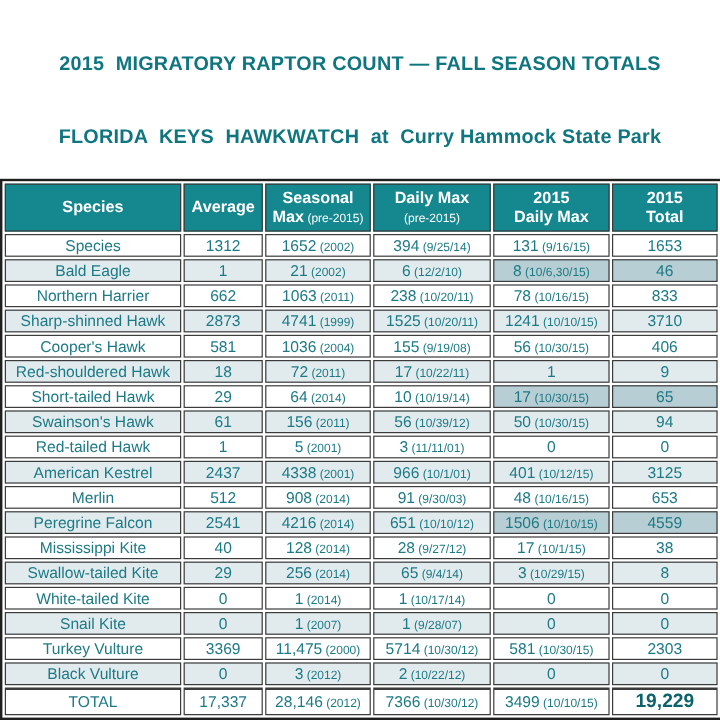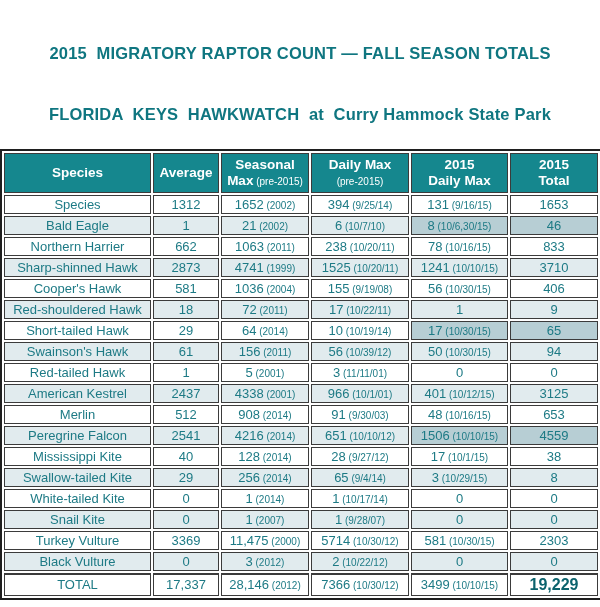--- a/index.html
+++ b/index.html
@@ -126,21 +126,21 @@
         <td><span>1312</span></td>
         <td><span>1652</span><span class="note"> (2002)</span></td>
         <td><span>394</span><span class="note"> (9/25/14)</span></td>
         <td><span>131</span><span class="note"> (9/16/15)</span></td>
         <td><span>1653</span></td>
       </tr>
       <tr>
         <td class="species">Bald Eagle</td>
         <td><span>1</span></td>
         <td><span>21</span><span class="note"> (2002)</span></td>
-        <td><span>6</span><span class="note"> (10/7/10)</span></td>
+        <td><span>6</span><span class="note"> (12/2/10)</span></td>
         <td class="record"><span>8</span><span class="note"> (10/6,30/15)</span></td>
         <td class="record"><span>46</span></td>
       </tr>
       <tr>
         <td class="species">Northern Harrier</td>
         <td><span>662</span></td>
         <td><span>1063</span><span class="note"> (2011)</span></td>
         <td><span>238</span><span class="note"> (10/20/11)</span></td>
         <td><span>78</span><span class="note"> (10/16/15)</span></td>
         <td><span>833</span></td>

